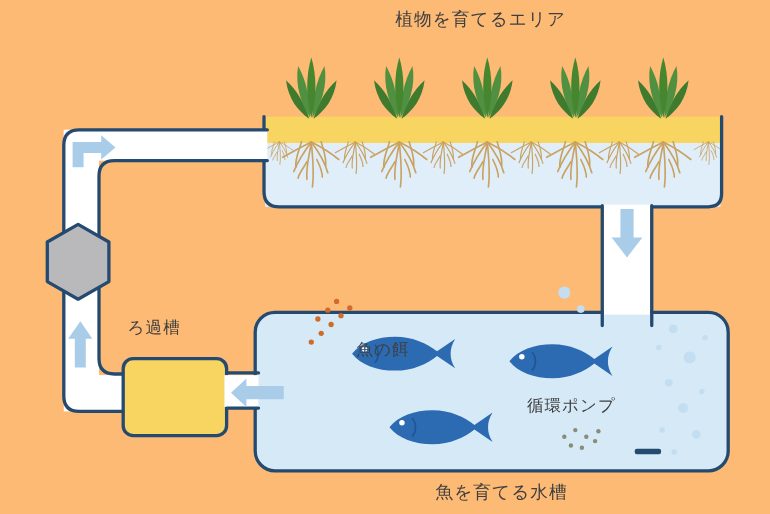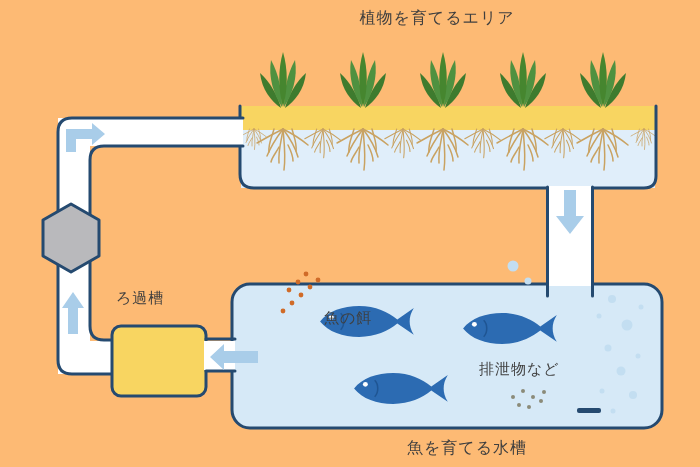--- a/index.html
+++ b/index.html
@@ -148,17 +148,17 @@
   <rect x="577" y="408" width="24" height="5" rx="2" fill="#254a70"></rect>
 </svg>
 
 <div class="label big center" style="left:337px;top:8px;width:200px;">植物を育てるエリア</div>
 
 
 <div class="label" style="left:116px;top:289px;text-align:right;">ろ過槽</div>
 
 <div class="label" style="left:324px;top:261px;margin-top:48px;">魚の餌</div>
 
-<div class="label" style="left:479px;top:360px;">排泄物など</div>
+<div class="label" style="left:479px;top:360px;">循環ポンプ</div>
 
-<div class="label big center" style="left:367px;top:438px;width:200px;text-align:center;">魚を育てる水槽</div>
+<div class="label big center" style="left:356px;top:438px;width:200px;text-align:center;">魚を育てる水槽</div>
 
 </div>
 
 </body></html>

